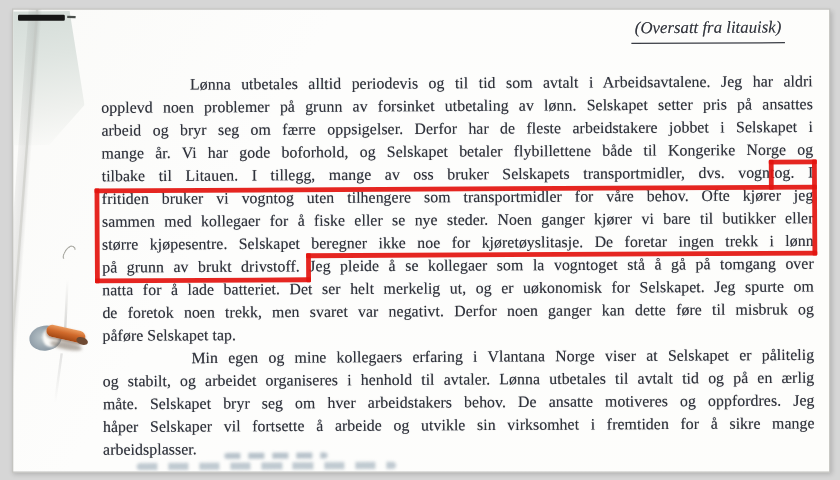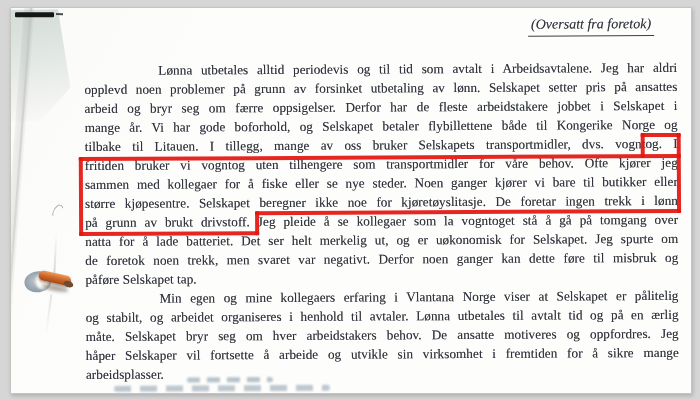--- a/index.html
+++ b/index.html
@@ -140,21 +140,21 @@
     <div class="crease-down"></div>
     <div class="hole"></div>
     <div class="hole-bridge"></div>
     <div class="fastener-shadow"></div>
     <div class="fastener"></div>
     <div class="fastener-tip"></div>
     <div class="curl"></div>
     <div class="smudge r1"></div>
     <div class="smudge r2"></div>
 
-    <div class="trans-note">(Oversatt fra foretok)</div>
+    <div class="trans-note">(Oversatt fra litauisk)</div>
 
     <div class="body-text" id="body-text">
         <div class="ln first">Lønna utbetales alltid periodevis og til tid som avtalt i Arbeidsavtalene. Jeg har aldri</div>
         <div class="ln">opplevd noen problemer på grunn av forsinket utbetaling av lønn. Selskapet setter pris på ansattes</div>
         <div class="ln">arbeid og bryr seg om færre oppsigelser. Derfor har de fleste arbeidstakere jobbet i Selskapet i</div>
         <div class="ln">mange år. Vi har gode boforhold, og Selskapet betaler flybillettene både til Kongerike Norge og</div>
         <div class="ln">tilbake til Litauen. I tillegg, mange av oss bruker Selskapets transportmidler, dvs. vogntog. I</div>
         <div class="ln">fritiden bruker vi vogntog uten tilhengere som transportmidler for våre behov. Ofte kjører jeg</div>
         <div class="ln">sammen med kollegaer for å fiske eller se nye steder. Noen ganger kjører vi bare til butikker eller</div>
         <div class="ln">større kjøpesentre. Selskapet beregner ikke noe for kjøretøyslitasje. De foretar ingen trekk i lønn</div>

